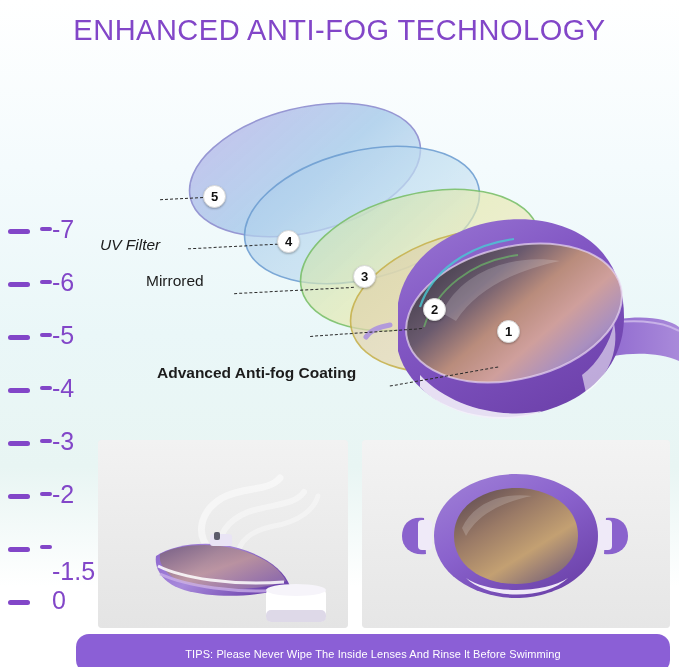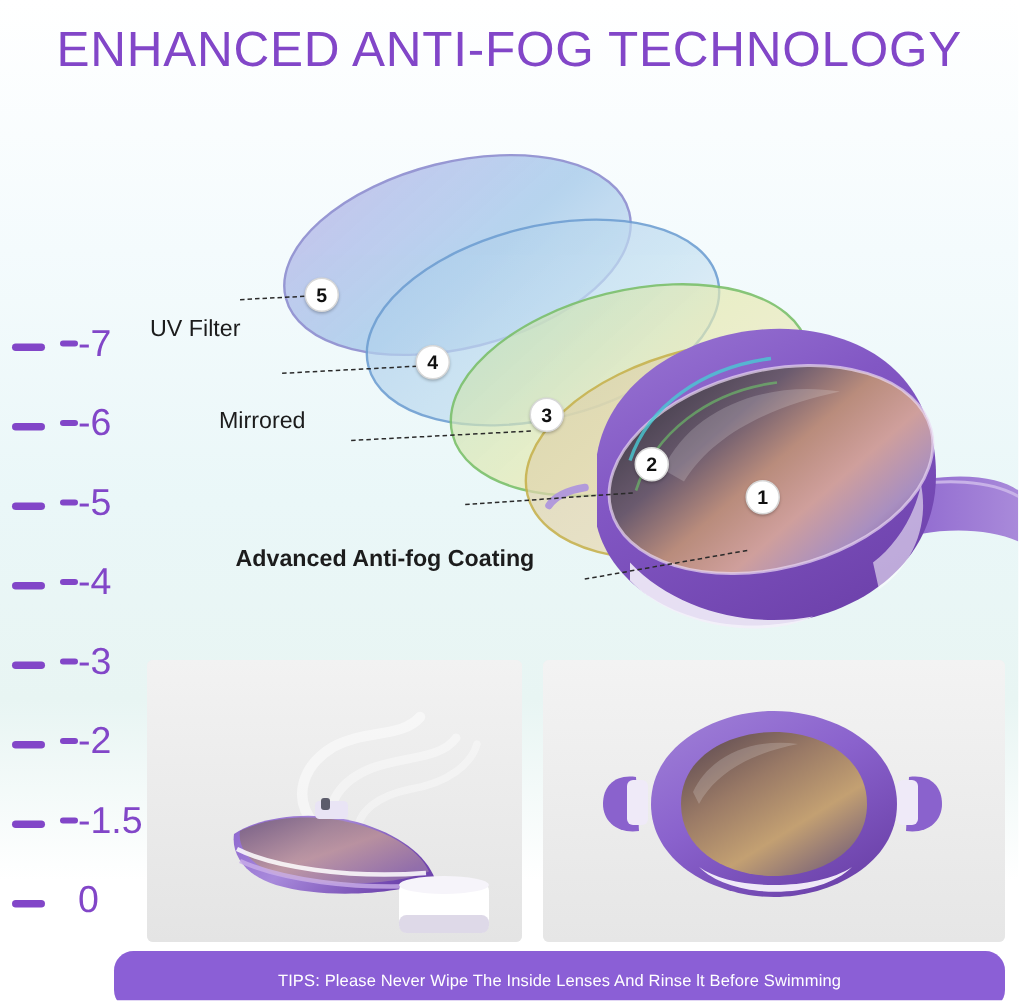--- a/index.html
+++ b/index.html
@@ -12,21 +12,21 @@
   #page{
     position:relative;width:679px;height:667px;
     background:
       linear-gradient(180deg,#ffffff 0%, #f4fbfd 25%, #eaf7f8 50%, #e8f5f3 70%, #ffffff 88%, #ffffff 100%);
     overflow:hidden;
   }
 
   
   .title{
     position:absolute;left:0;top:14px;width:679px;text-align:center;
-    font-size:33px;letter-spacing:0.5px;color:#8246c8;
+    font-size:29px;letter-spacing:0.5px;color:#8246c8;
     font-weight:400;
   }
 
   
   .scale{position:absolute;left:0;top:215px;width:100px;height:430px;}
   .scale .row{position:relative;height:53px;}
   .scale .tick{
     position:absolute;left:8px;top:14px;width:22px;height:5px;border-radius:3px;
     background:#8246c8;
   }
@@ -178,32 +178,32 @@
       <span class="lbl" style="left:52px;">-3</span>
     </div>
     <div class="row">
       <span class="tick"></span>
       <span class="dash" style="left:40px;"></span>
       <span class="lbl" style="left:52px;">-2</span>
     </div>
     <div class="row">
       <span class="tick"></span>
       <span class="dash" style="left:40px;"></span>
-      <span class="lbl" style="left:52px;">-1.5</span>
+      <span class="lbl" style="left:52px;margin-top:24px;">-1.5</span>
     </div>
     <div class="row">
       <span class="tick"></span>
       <span class="lbl" style="left:52px;">0</span>
     </div>
   </div>
 
   <div class="leader" style="left:160px;top:198px;width:48px;transform:rotate(-3deg);"></div>
   <div class="numcircle" style="left:203px;top:185px;">5</div>
 
-  <div class="callout" style="left:100px;top:211px;">UV Filter</div>
+  <div class="callout" style="left:100px;top:236px;font-style:italic;">UV Filter</div>
   <div class="leader" style="left:188px;top:246px;width:90px;transform:rotate(-3deg);"></div>
   <div class="numcircle" style="left:277px;top:230px;">4</div>
 
   <div class="callout" style="left:146px;top:272px;">Mirrored</div>
   <div class="leader" style="left:234px;top:290px;width:120px;transform:rotate(-3deg);"></div>
   <div class="numcircle" style="left:353px;top:265px;">3</div>
 
   <div class="leader" style="left:310px;top:332px;width:112px;transform:rotate(-4deg);"></div>
   <div class="numcircle" style="left:423px;top:298px;">2</div>
 

